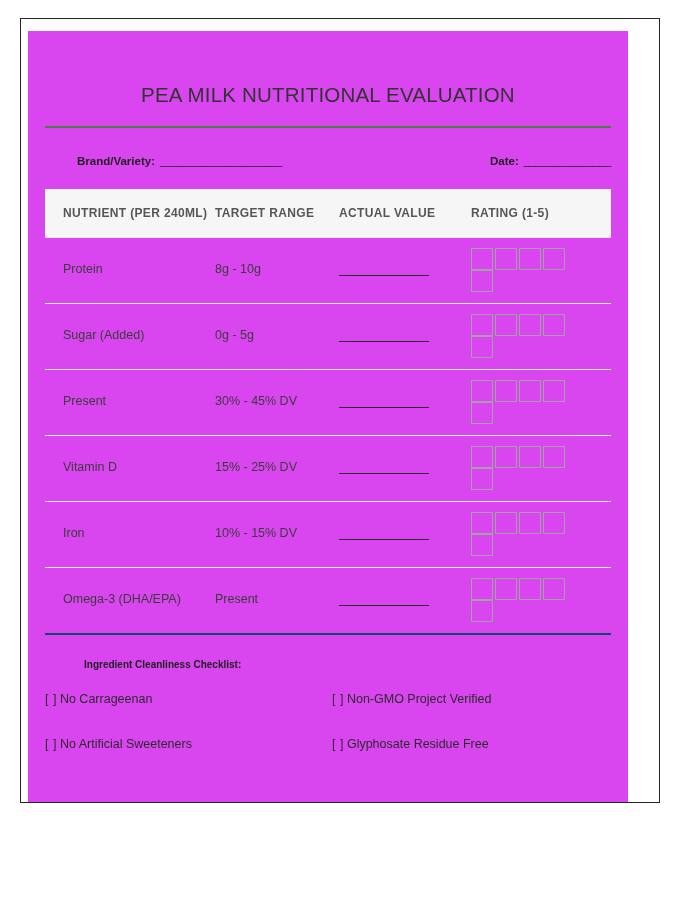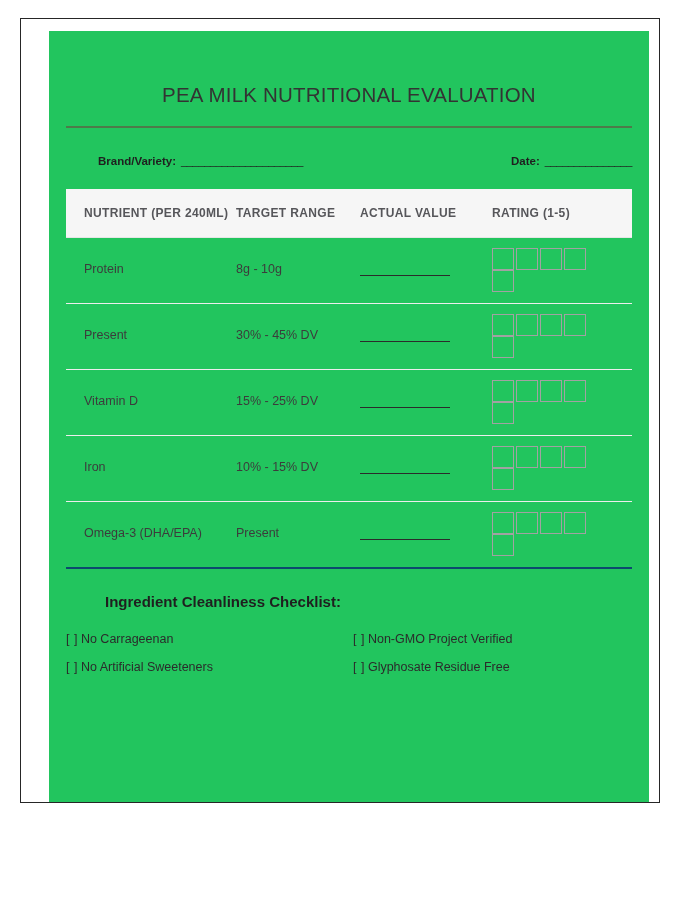--- a/index.html
+++ b/index.html
@@ -23,25 +23,25 @@
     top: 18px;
     width: 640px;
     height: 785px;
     border: 1px solid #262626;
     box-sizing: border-box;
     background: #ffffff;
     overflow: hidden;
   }
   .doc-panel {
     position: absolute;
-    left: 28px;
+    left: 7px;
     top: 12px;
     width: 600px;
     height: 773px;
-    background: #22c55e;
+    background: #d946ef;
     box-sizing: border-box;
     overflow: hidden;
   }
 
   
   .doc-title {
     margin: 0;
     padding: 52px 18px 0 18px;
     text-align: center;
     font-size: 20.5px;
@@ -145,30 +145,30 @@
     border: 1px solid #a2a2a2;
     background: transparent;
     flex: 0 0 auto;
   }
 
   
   .checklist {
     margin: 24px 17px 0 17px;
   }
   .checklist-title {
-    font-size: 15px;
+    font-size: 10px;
     font-weight: bold;
     color: #1f1f1f;
     margin: 0 0 22px 0;
     padding-left: 39px;
   }
   .checklist-grid {
     display: grid;
     grid-template-columns: 287px auto;
-    row-gap: 14px;
+    row-gap: 31px;
   }
   .checklist-item {
     font-size: 12.5px;
     color: #2b2b2b;
     white-space: nowrap;
   }
   .checklist-item .cl-box {
     letter-spacing: 0.5px;
     margin-right: 3px;
   }
@@ -221,20 +221,36 @@
               <div class="rating-boxes">
                 <span class="rating-box"></span>
                 <span class="rating-box"></span>
                 <span class="rating-box"></span>
                 <span class="rating-box"></span>
                 <span class="rating-box"></span>
               </div>
             </td>
           </tr>
           <tr>
+            <td class="cell-nutrient">Sugar (Added)</td>
+            <td class="cell-target">0g - 5g</td>
+            <td>
+              <span class="blank-line"></span>
+            </td>
+            <td>
+              <div class="rating-boxes">
+                <span class="rating-box"></span>
+                <span class="rating-box"></span>
+                <span class="rating-box"></span>
+                <span class="rating-box"></span>
+                <span class="rating-box"></span>
+              </div>
+            </td>
+          </tr>
+          <tr>
             <td class="cell-nutrient">Present</td>
             <td class="cell-target">30% - 45% DV</td>
             <td>
               <span class="blank-line"></span>
             </td>
             <td>
               <div class="rating-boxes">
                 <span class="rating-box"></span>
                 <span class="rating-box"></span>
                 <span class="rating-box"></span>

